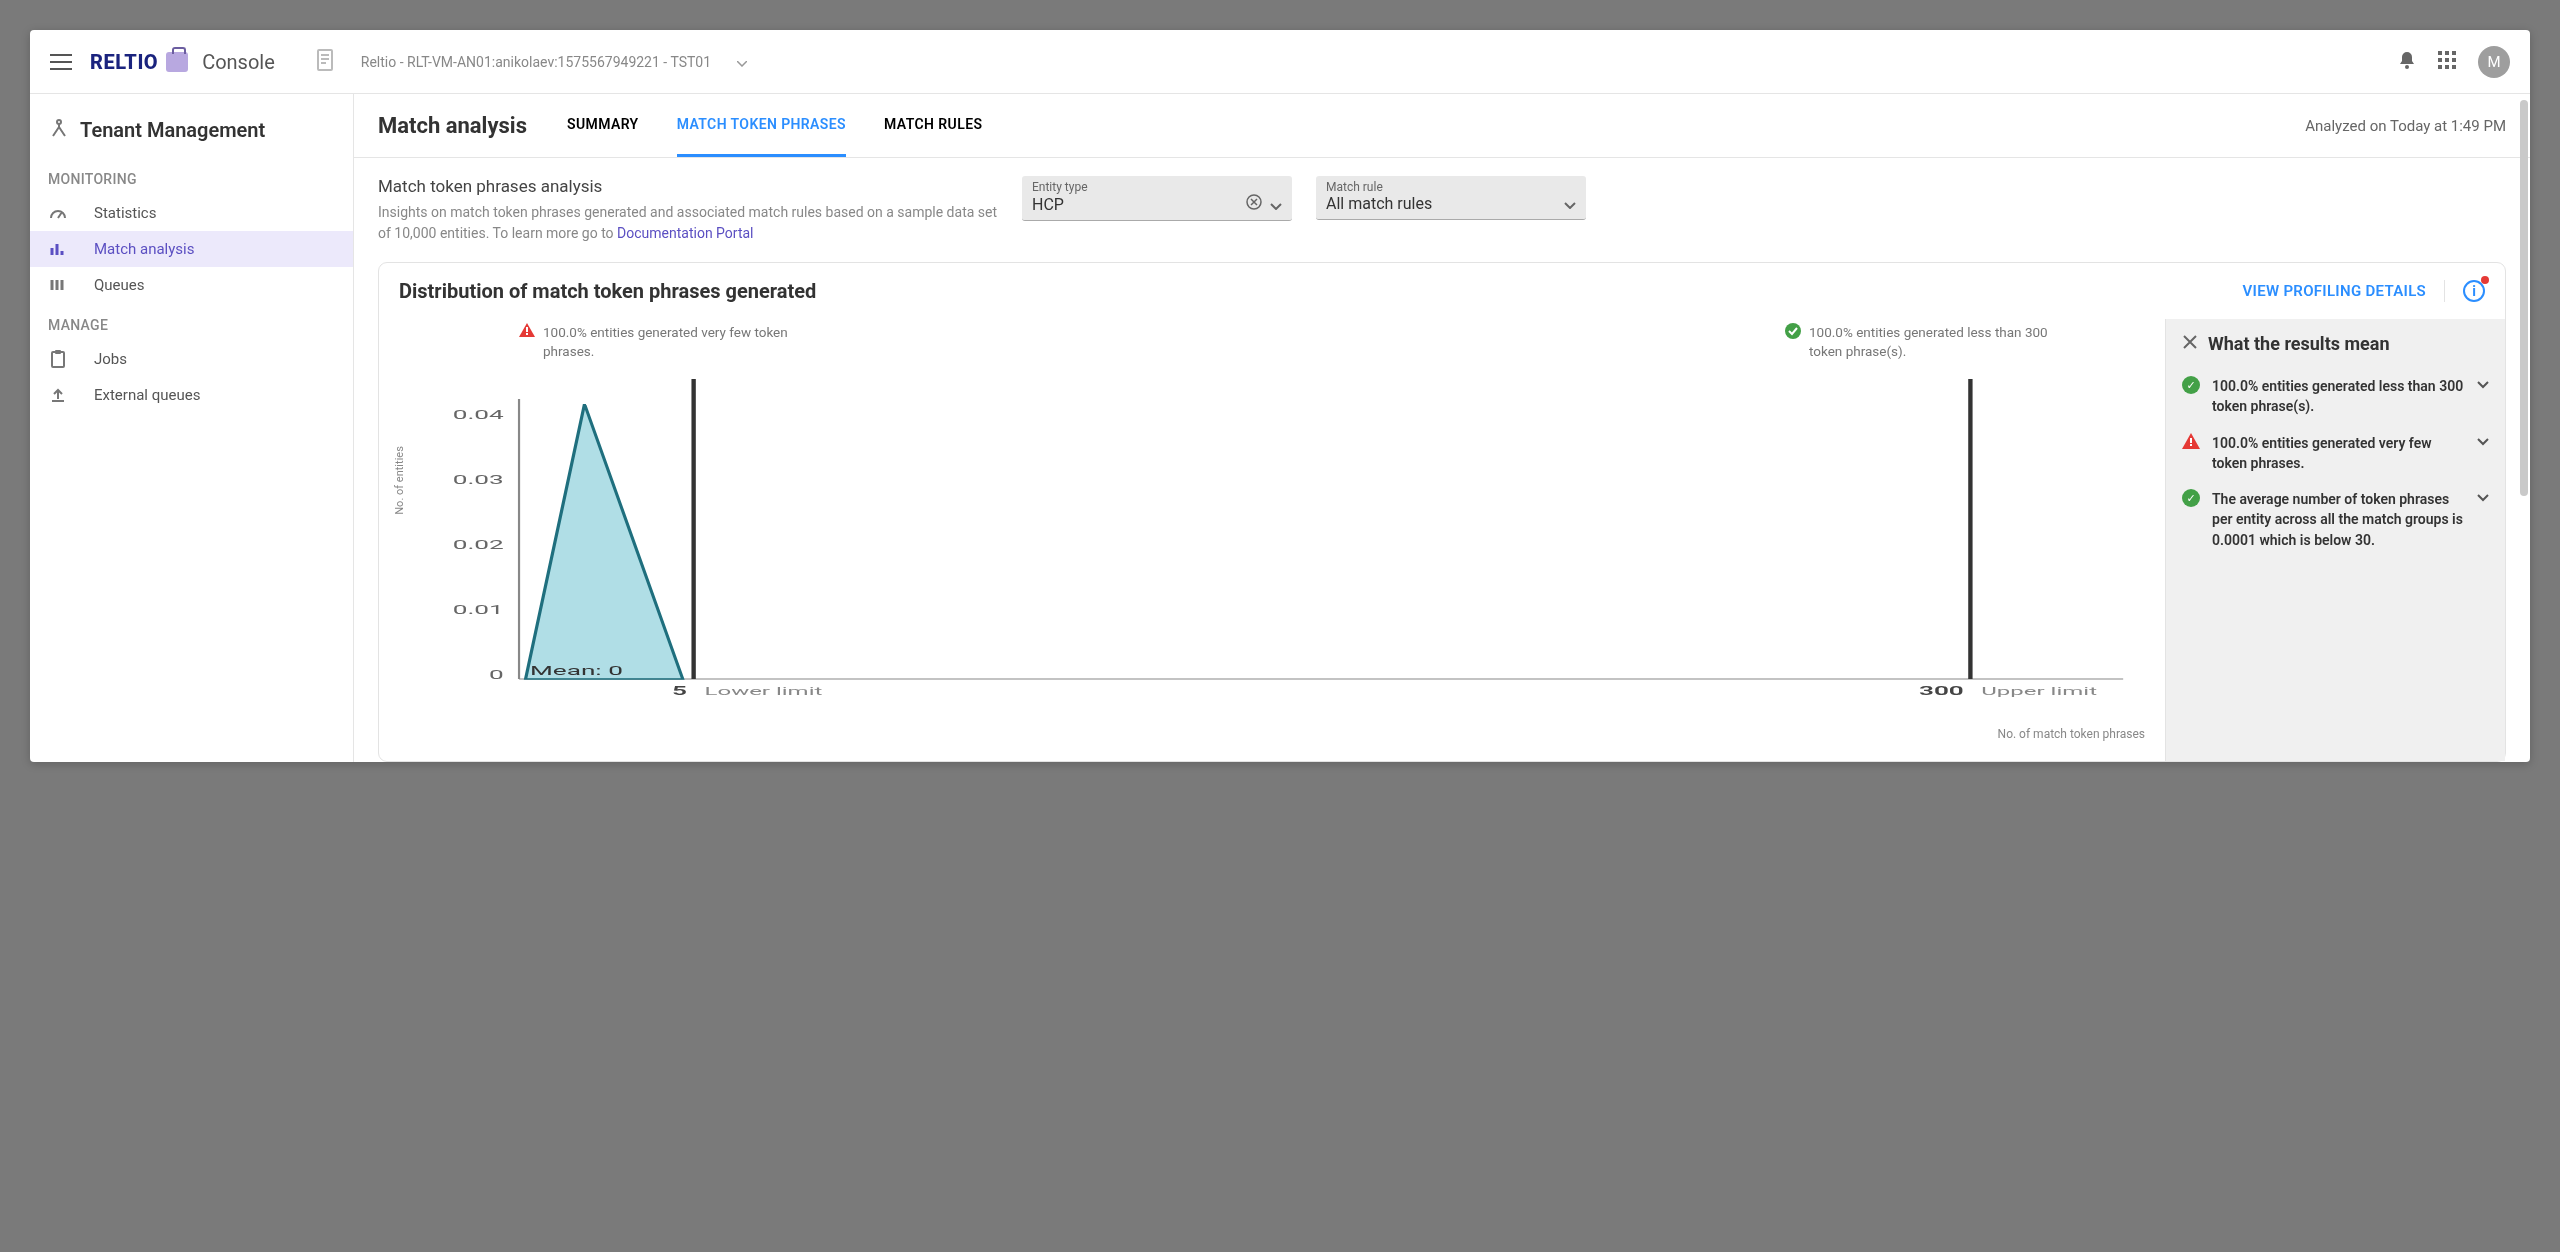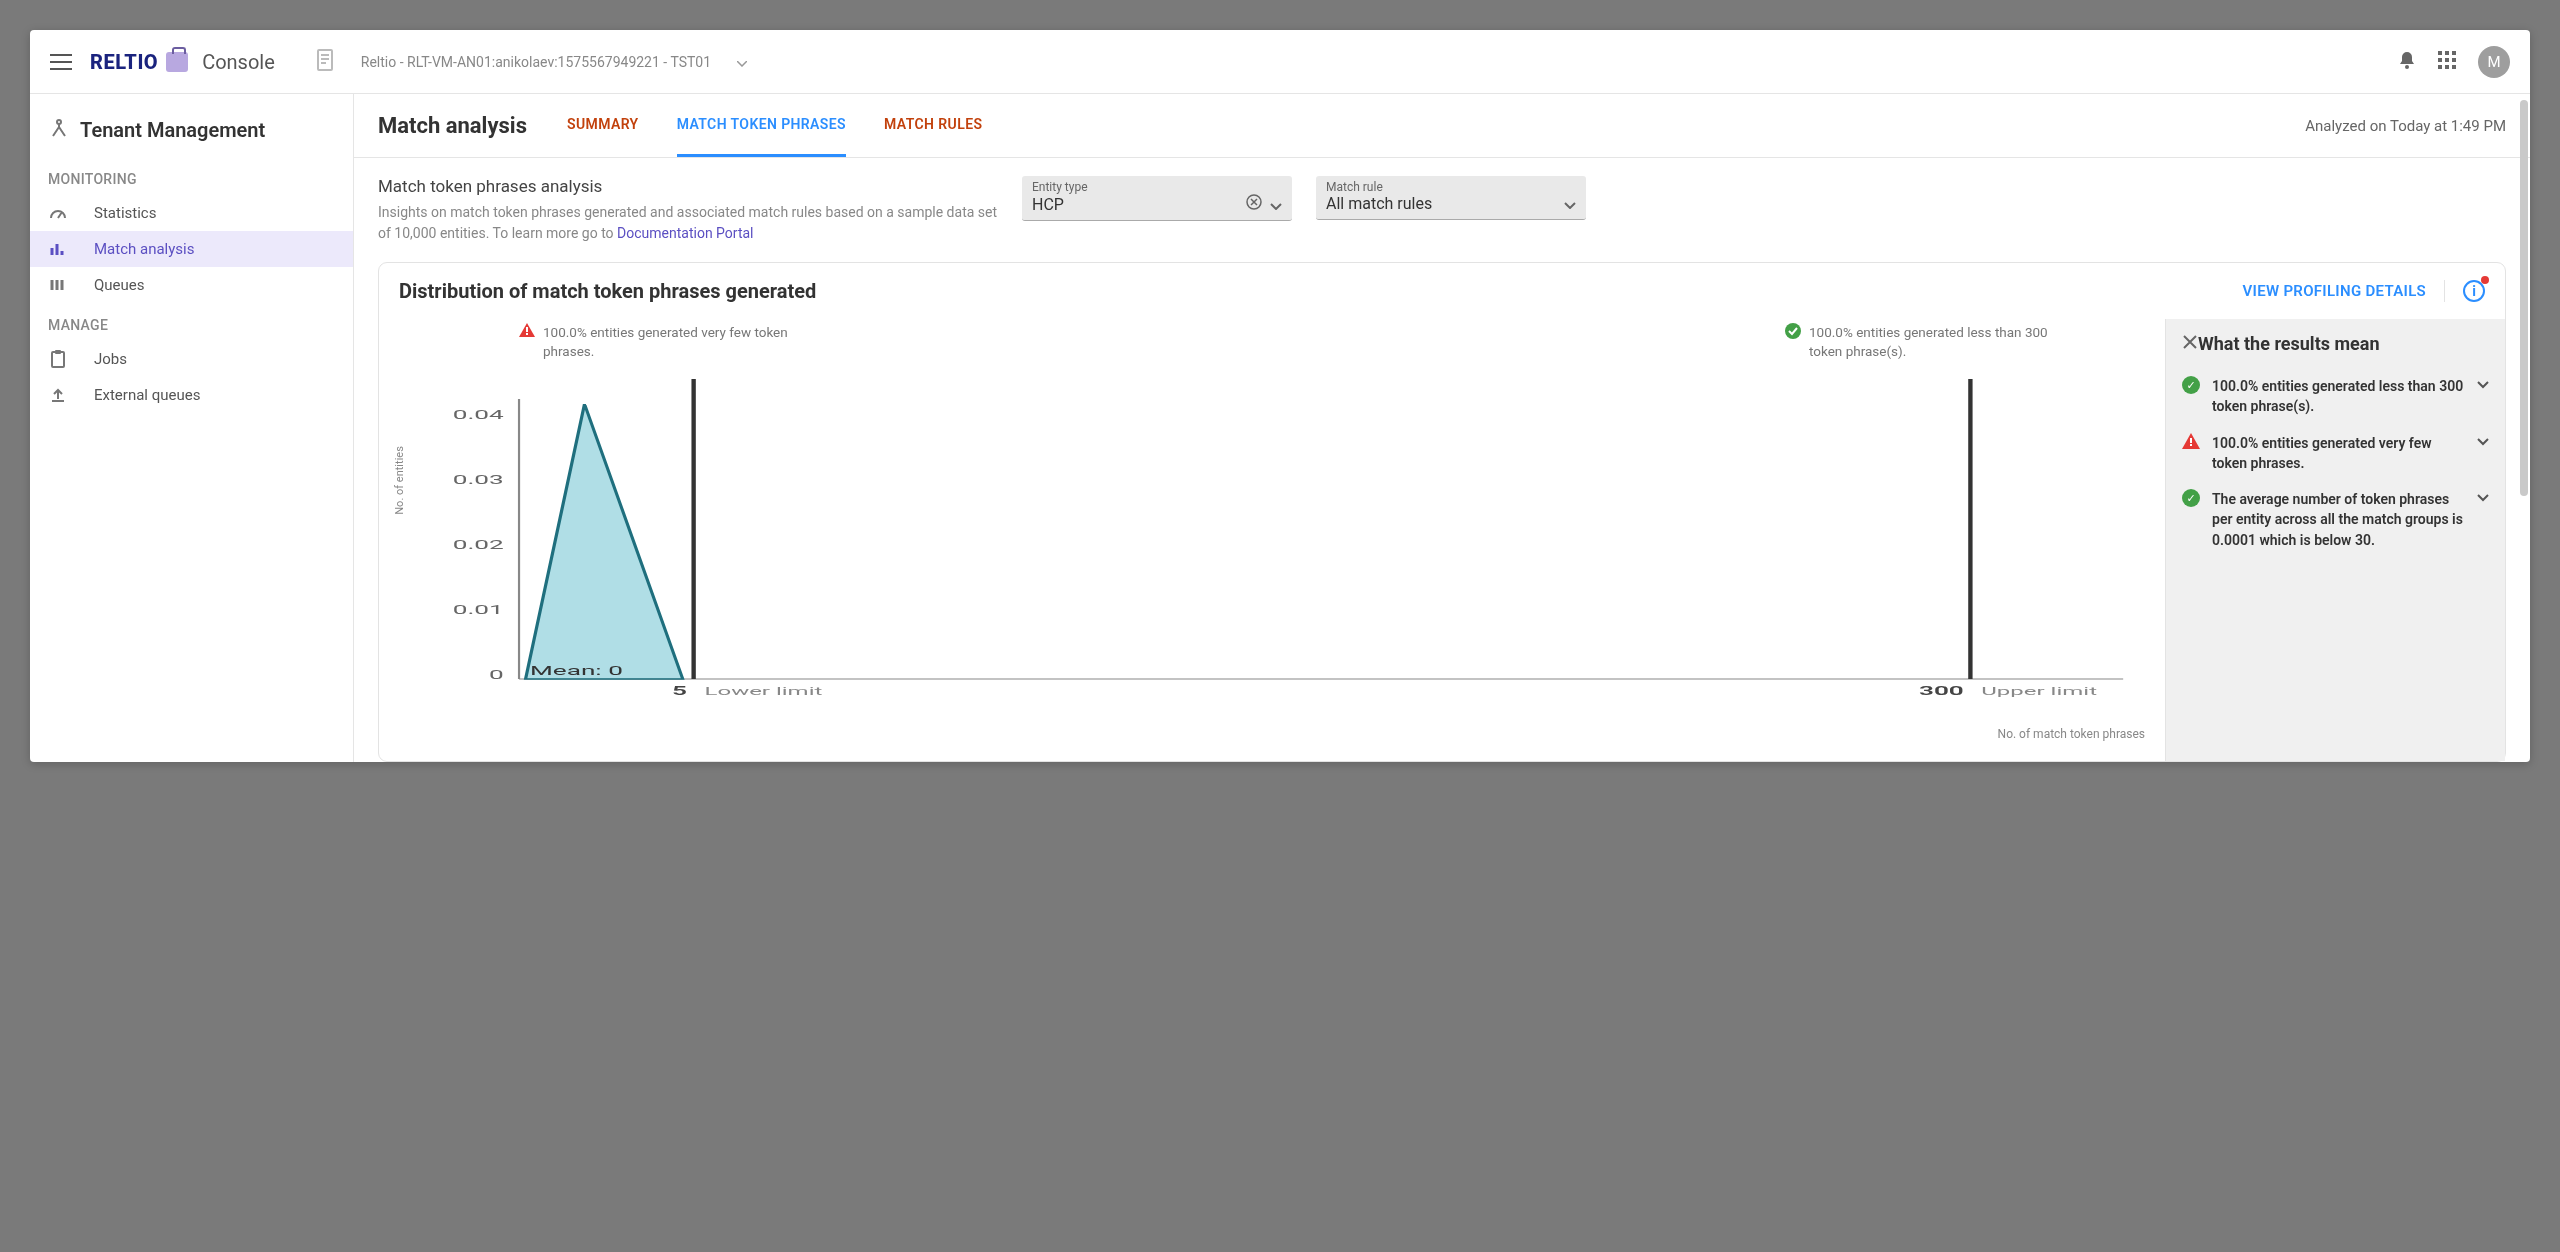--- a/index.html
+++ b/index.html
@@ -46,21 +46,21 @@
   .sidebar-item { display:flex; align-items:center; gap:26px; padding: 9px 18px; color:#555; cursor:pointer; font-size:15px; }
   .sidebar-item .icon { width:20px; display:flex; justify-content:center; color:#777; }
   .sidebar-item.active { background:#ece9fb; color:#5b4fc2; }
   .sidebar-item.active .icon { color:#5b4fc2; }
 
   
   .content { flex:1; display:flex; flex-direction:column; }
   .content-header { display:flex; align-items:center; border-bottom:1px solid #e5e5e5; padding: 0 24px; height:64px; }
   .content-title { font-size:22px; font-weight:700; color:#333; margin-right:40px; }
   .tabs { display:flex; gap:38px; height:100%; align-items:stretch; }
-  .tab { display:flex; align-items:center; font-size:14px; font-weight:600; color:#c2410c; letter-spacing:0.4px; cursor:pointer; border-bottom:3px solid transparent; }
+  .tab { display:flex; align-items:center; font-size:14px; font-weight:600; color:#000000; letter-spacing:0.4px; cursor:pointer; border-bottom:3px solid transparent; }
   .tab.active { color:#2b8eff; border-bottom-color:#2b8eff; }
   .analyzed-on { margin-left:auto; color:#666; font-size:15px; }
 
   .filters-row { display:flex; align-items:flex-start; padding: 18px 24px 0; gap: 24px; }
   .filters-text { flex:1 1 auto; max-width: 620px; }
   .filters-title { font-size:17px; color:#444; font-weight:400; margin-bottom:6px; }
   .filters-desc { font-size:14px; color:#888; line-height:1.5; }
   .filters-desc a { color:#5b4fc2; text-decoration:none; }
   .filter-field { background:#e9e9e9; border-radius:3px; padding:4px 10px 6px; min-width:270px; border-bottom:1px solid #aaa; position:relative; }
   .filter-label { font-size:12px; color:#666; }
@@ -86,21 +86,21 @@
   .callouts .callout:nth-child(2){ margin-left:auto; margin-right:80px;}
   .warn-t { color:#e53935; }
   .ok-c { color:#43a047; }
 
   .chart-wrap { position:relative; height:340px; margin-top:8px; }
   .ylabel { position:absolute; left:-6px; top:50%; transform: rotate(-90deg) translateX(50%); transform-origin:left top; font-size:11px; color:#888; }
   .xlabel { text-align:right; font-size:12px; color:#888; margin-top:8px; }
 
   
   .explain { width:340px; background:#f0f0f0; border-left:1px solid #e3e3e3; padding:14px 16px 20px; }
-  .explain-header { display:flex; align-items:center; margin-bottom:14px; }
+  .explain-header { display:flex; align-items:center; gap:10px; margin-bottom:14px; }
   .explain-title { font-size:18px; font-weight:700; color:#333; }
   .explain-item { display:flex; gap:10px; padding:8px 0; }
   .explain-item .bullet { flex:0 0 20px; }
   .explain-item .txt { flex:1; font-size:14px; color:#333; font-weight:600; line-height:1.45; }
   .explain-item .chev { color:#555; }
   .mini-check { width:18px; height:18px; border-radius:50%; background:#43a047; color:#fff; display:flex; align-items:center; justify-content:center; font-size:11px; }
   .mini-warn svg { display:block; }
   .scroll-indicator { position:absolute; right:2px; top:70px; bottom:2px; width:10px; }
   .scroll-thumb { position:absolute; right:0; top:0; height:60%; width:8px; background:#c9c9c9; border-radius:4px; }
 </style>

